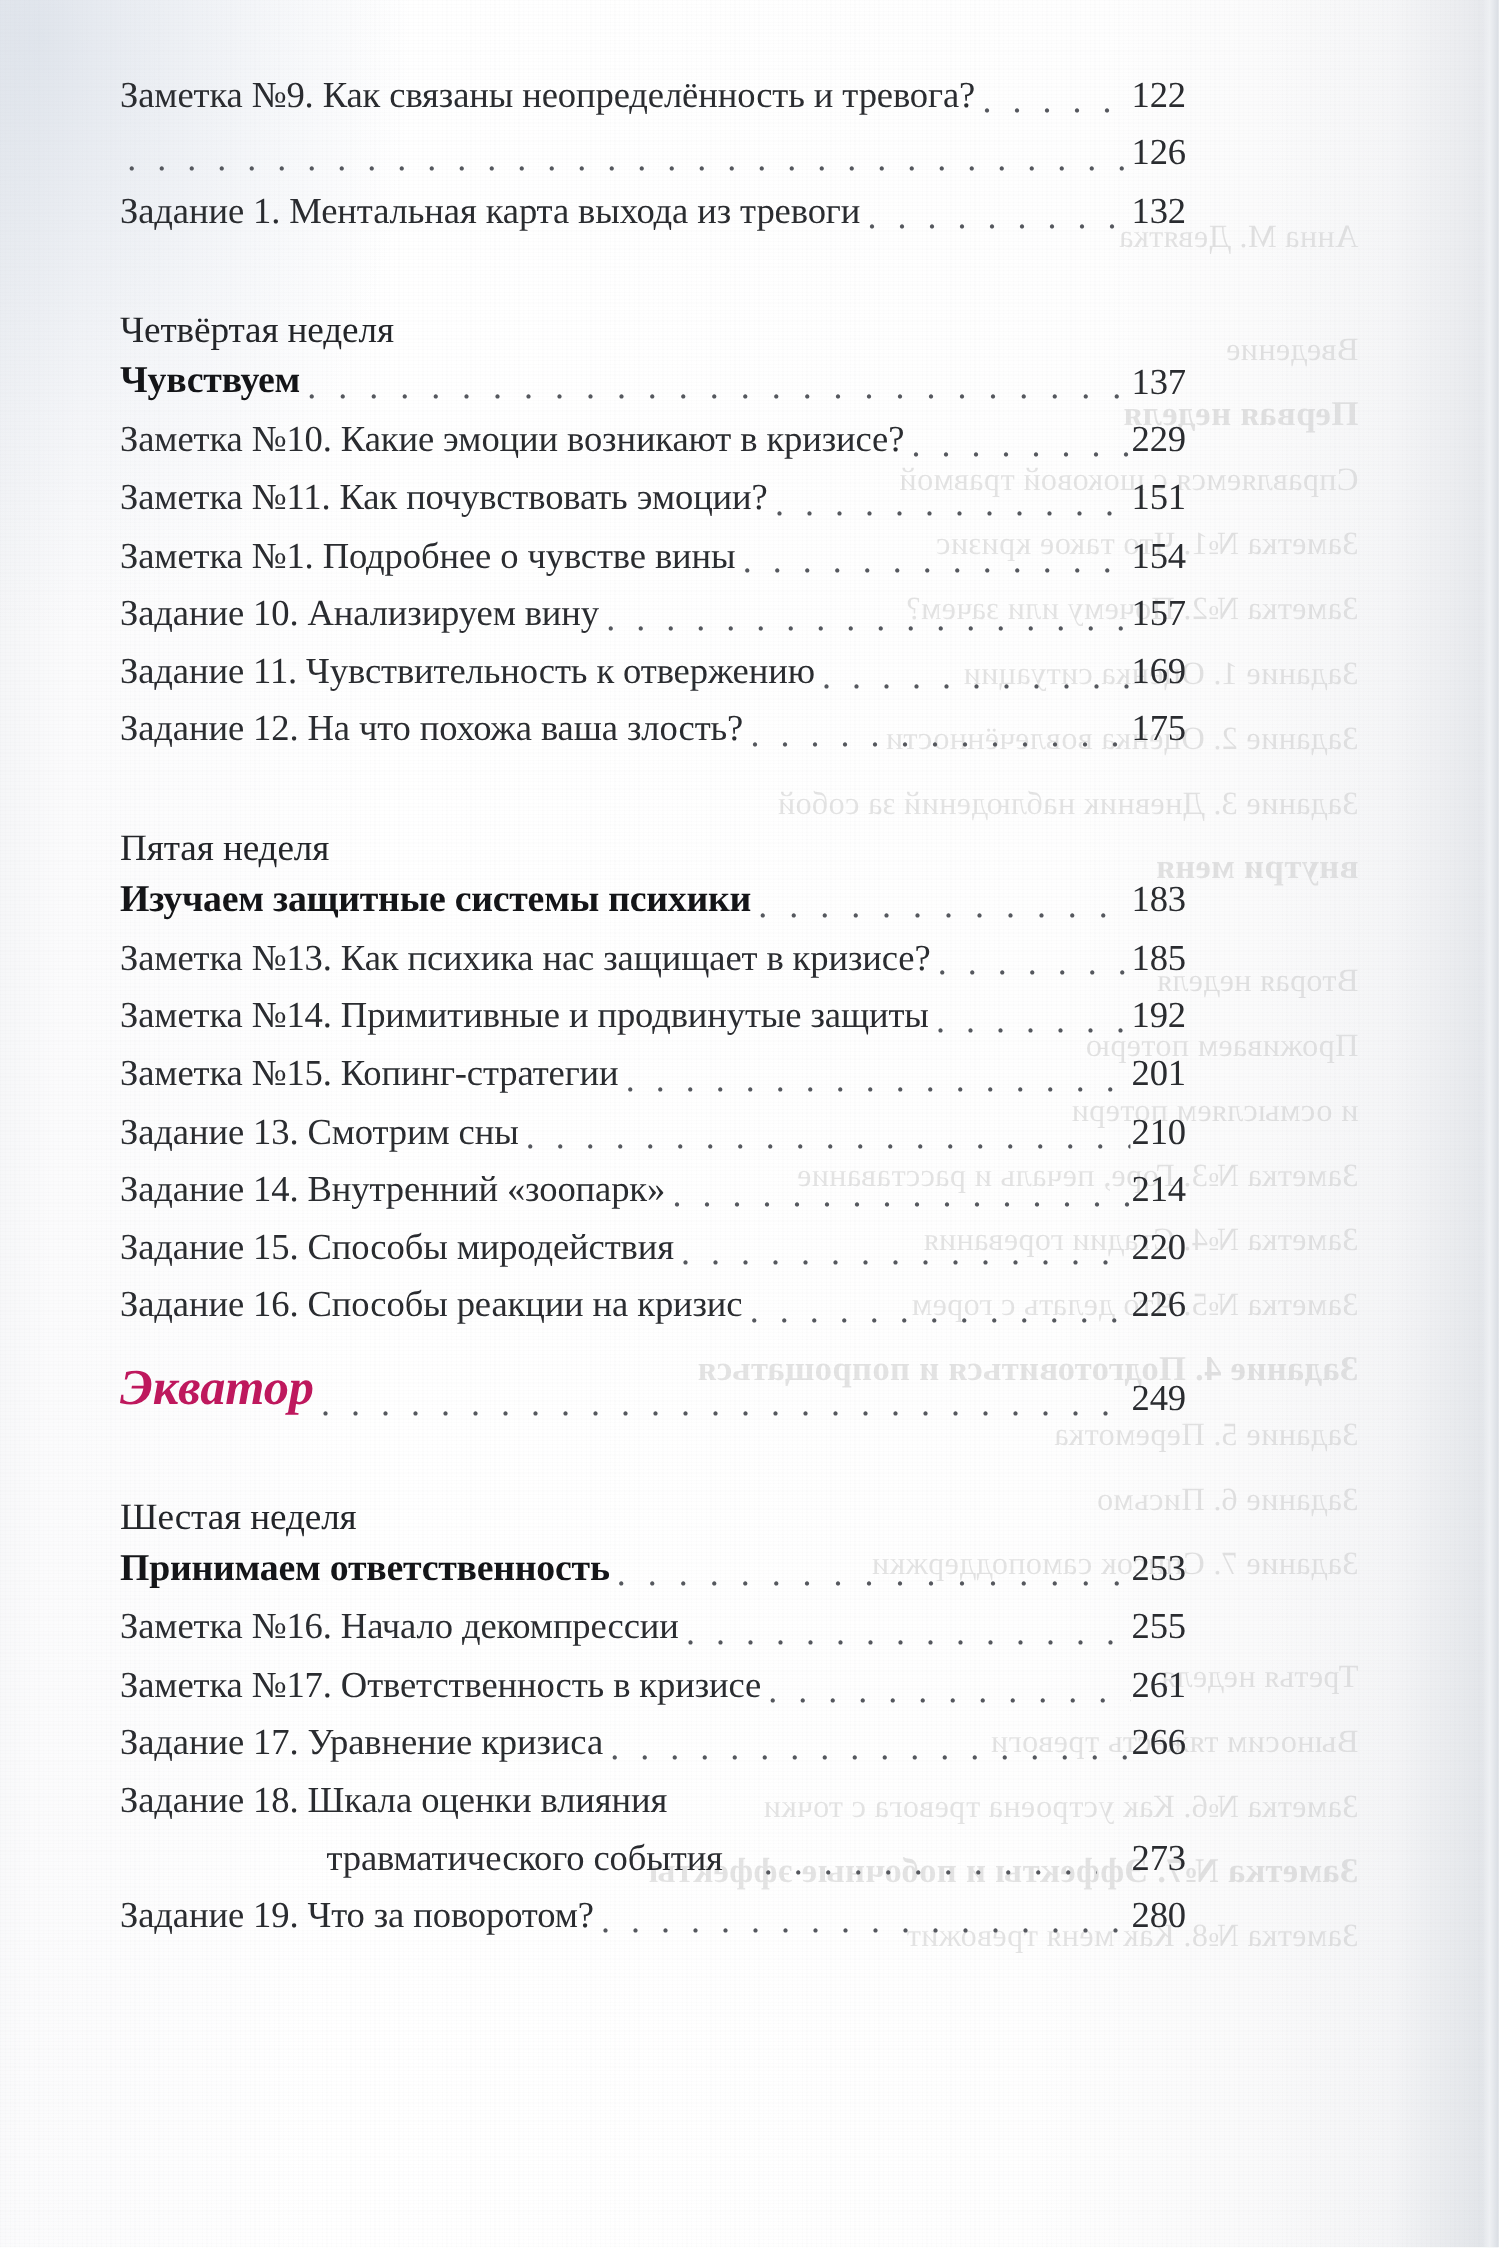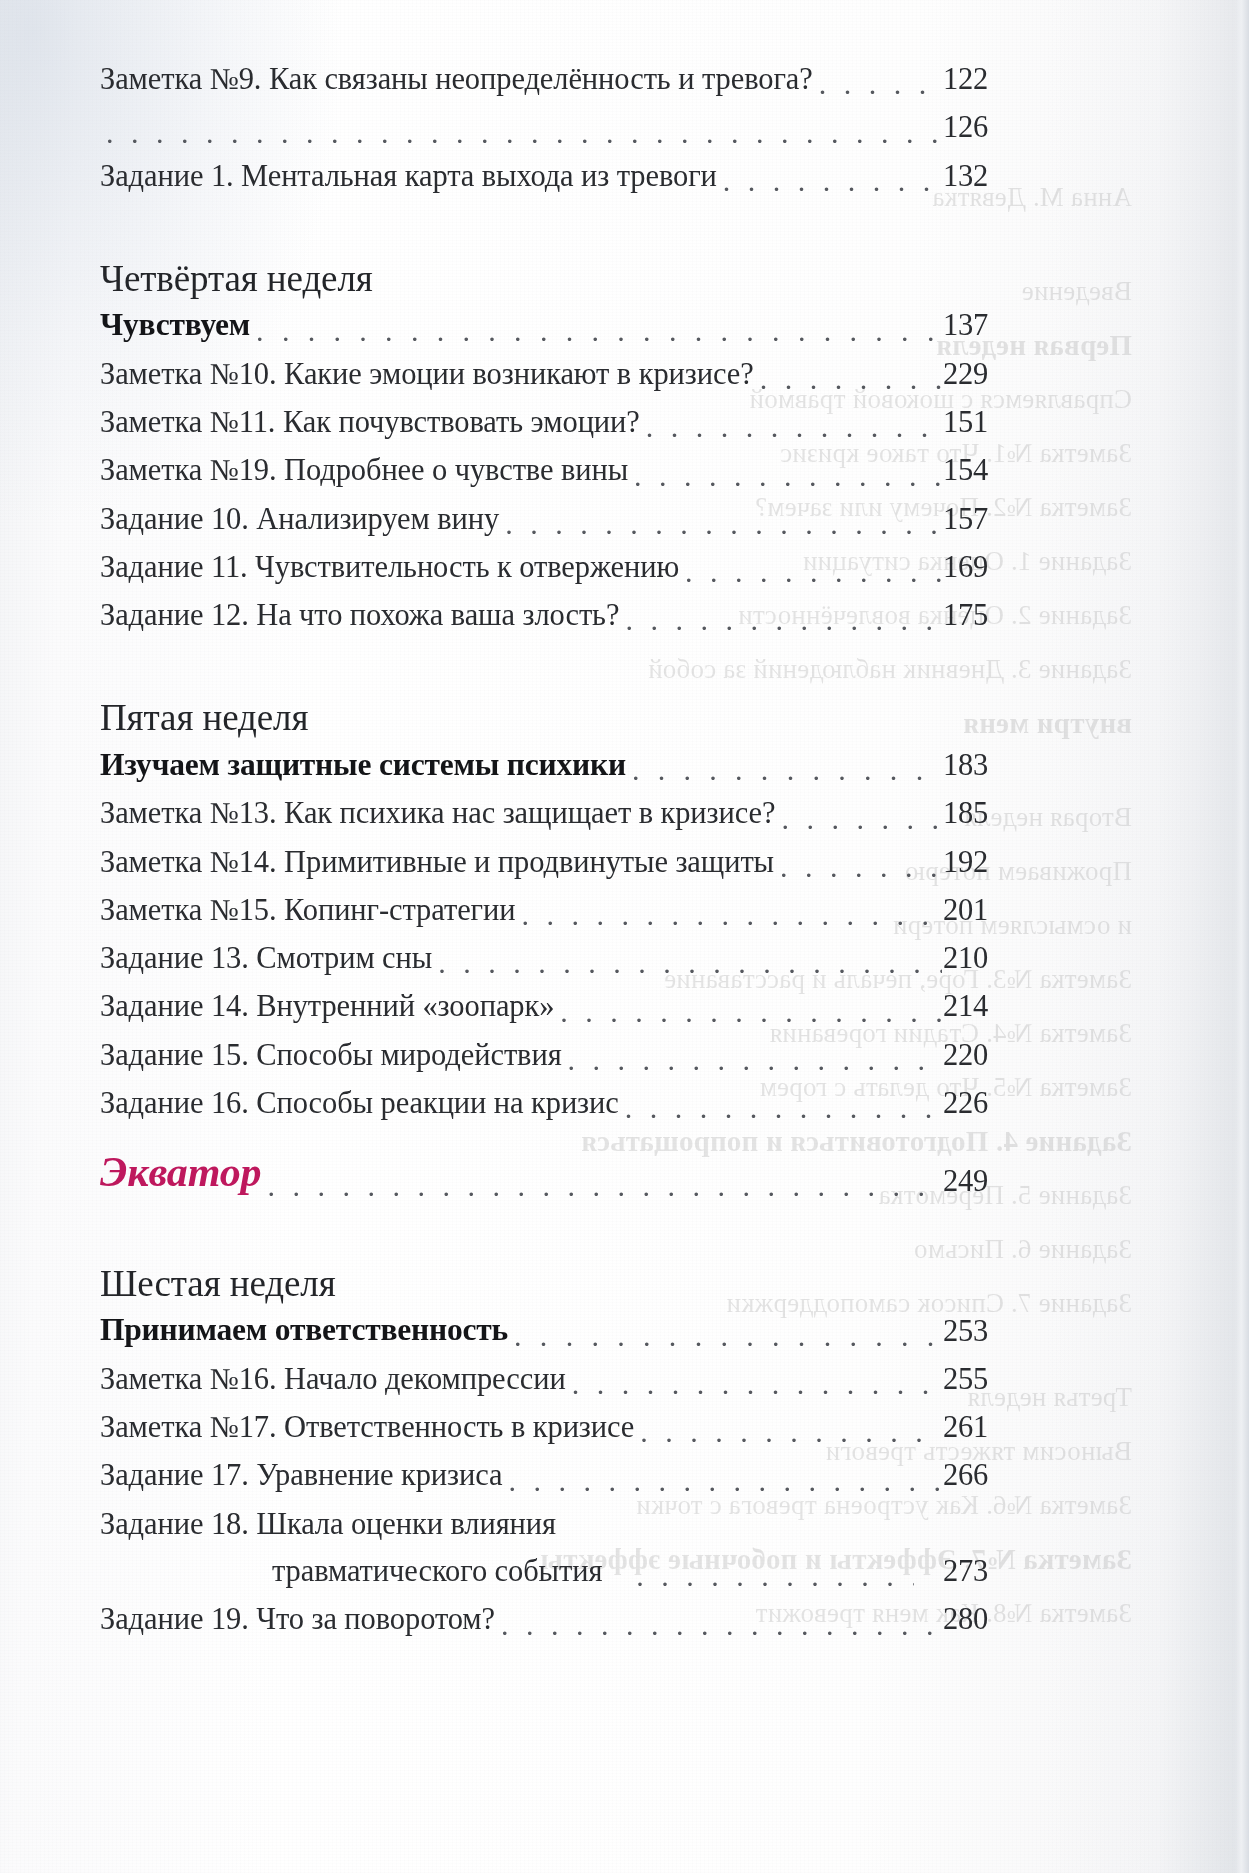--- a/index.html
+++ b/index.html
@@ -118,21 +118,21 @@
   }
   .entry .pg {
     flex: 0 0 auto;
     min-width: 62px;
     color: #2a2c30;
     letter-spacing: -0.2px;
   }
 
   
   .week {
-    font-size: 37px;
+    font-size: 31px;
     line-height: 1.3;
     color: #232529;
     margin: 0;
     letter-spacing: -0.1px;
   }
   .entry.section .txt {
     font-weight: bold;
     font-size: 31.5px;
     letter-spacing: -0.2px;
     color: #141518;
@@ -193,21 +193,21 @@
         <span class="txt">Заметка №10. Какие эмоции возникают в кризисе?</span>
         <span class="leader"></span>
         <span class="pg">229</span>
       </div>
       <div class="entry">
         <span class="txt">Заметка №11. Как почувствовать эмоции?</span>
         <span class="leader"></span>
         <span class="pg">151</span>
       </div>
       <div class="entry">
-        <span class="txt">Заметка №19. Подробнее о чувстве вины</span>
+        <span class="txt">Заметка №1. Подробнее о чувстве вины</span>
         <span class="leader"></span>
         <span class="pg">154</span>
       </div>
       <div class="entry">
         <span class="txt">Задание 10. Анализируем вину</span>
         <span class="leader"></span>
         <span class="pg">157</span>
       </div>
       <div class="entry">
         <span class="txt">Задание 11. Чувствительность к отвержению</span>

